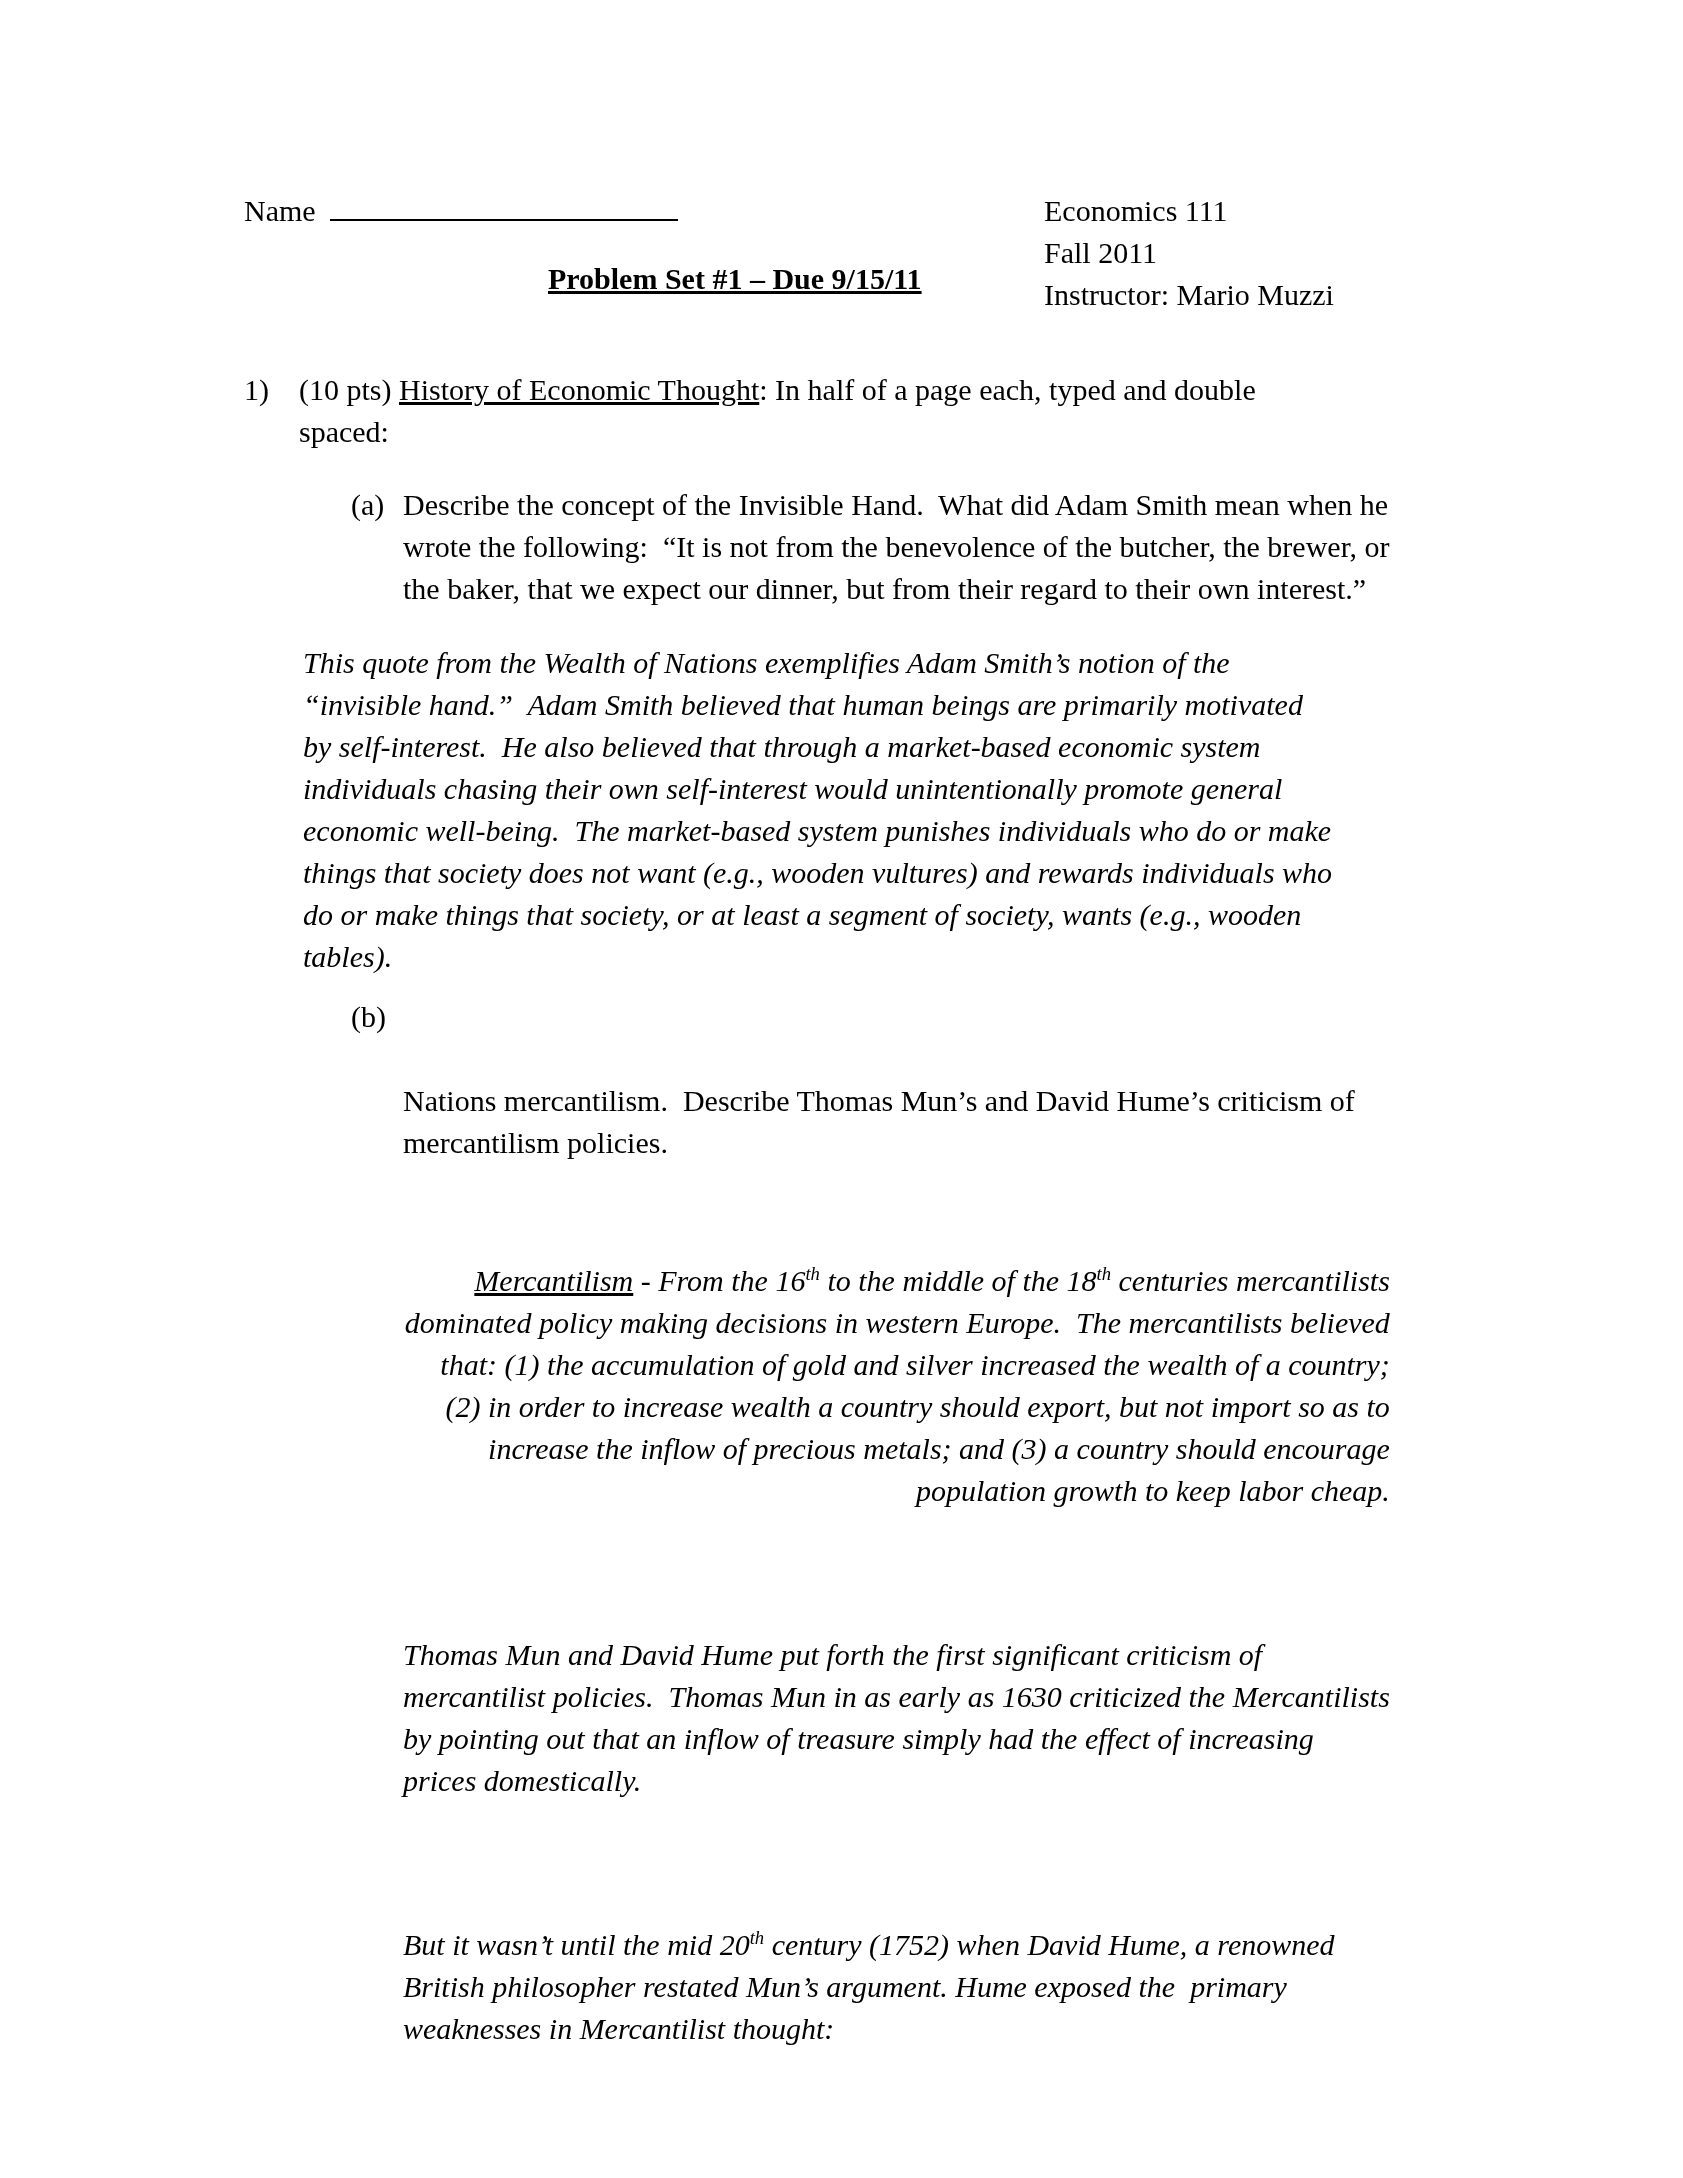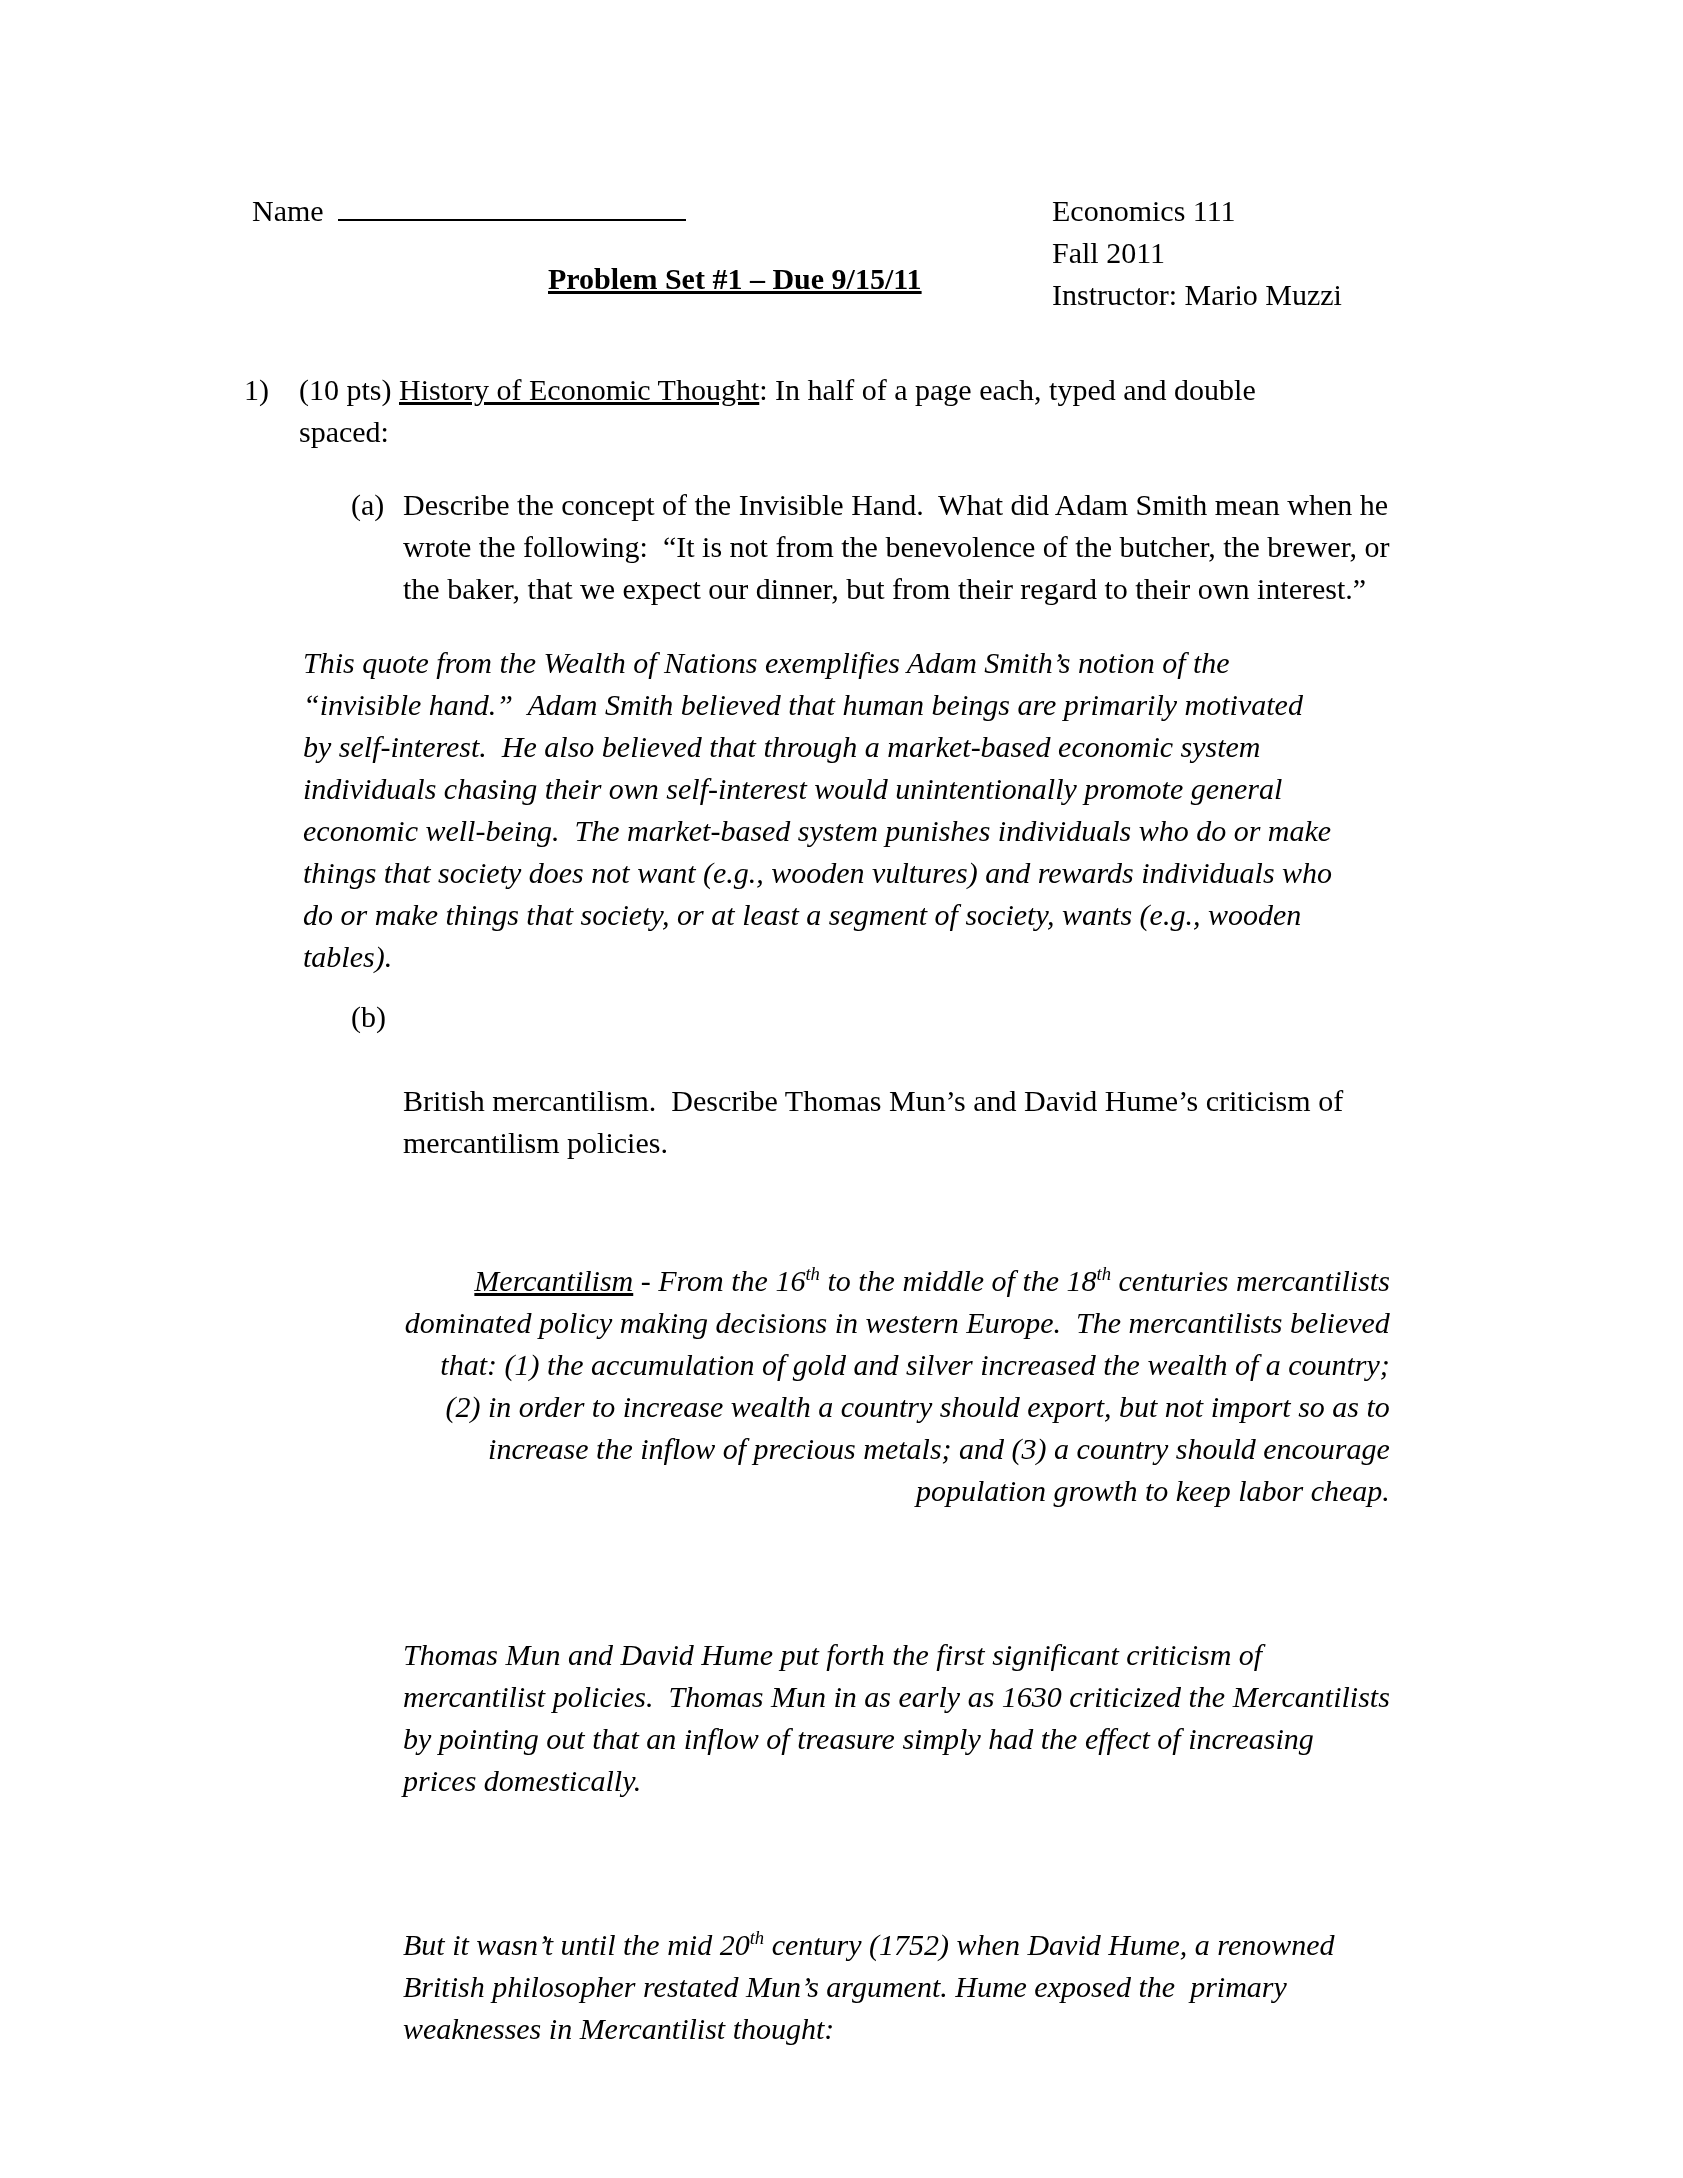--- a/index.html
+++ b/index.html
@@ -10,21 +10,21 @@
     height: 2178px;
     background: #ffffff;
     color: #000000;
     font-family: "Liberation Serif", serif;
     font-size: 30px;
     line-height: 42px;
     padding: 190px 59px 0 244px;
     overflow: hidden;
   }
   .pre { white-space: pre-wrap; }
-  .header-row { position: relative; margin-left: 8px; }
+  .header-row { position: relative; }
   .name-line { white-space: nowrap; }
   .name-blank {
     display: inline-block;
     width: 348px;
     height: 1em;
     margin-left: 14px;
     border-bottom: 2px solid #000000;
     vertical-align: baseline;
   }
   .course-block {
@@ -114,21 +114,21 @@
 by self-interest.  He also believed that through a market-based economic system
 individuals chasing their own self-interest would unintentionally promote general
 economic well-being.  The market-based system punishes individuals who do or make
 things that society does not want (e.g., wooden vultures) and rewards individuals who
 do or make things that society, or at least a segment of society, wants (e.g., wooden
 tables).</div>
 
   <div class="part part-b">
     <div class="part-label">(b)</div>
     <div class="part-body">
-      <div class="pre">British mercantilism.  Describe Thomas Mun’s and David Hume’s criticism of
+      <div class="pre">Nations mercantilism.  Describe Thomas Mun’s and David Hume’s criticism of
 mercantilism policies.
 </div>
       <div class="sub-para no-gap italic"><span class="term-underline">Mercantilism</span><span> - From the 16</span><sup class="ord">th</sup><span> to the middle of the 18</span><sup class="ord">th</sup><span> centuries mercantilists
 dominated policy making decisions in western Europe.  The mercantilists believed
 that: (1) the accumulation of gold and silver increased the wealth of a country;
 (2) in order to increase wealth a country should export, but not import so as to
 increase the inflow of precious metals; and (3) a country should encourage
 population growth to keep labor cheap.</span></div>
       <div class="sub-para italic">Thomas Mun and David Hume put forth the first significant criticism of
 mercantilist policies.  Thomas Mun in as early as 1630 criticized the Mercantilists

